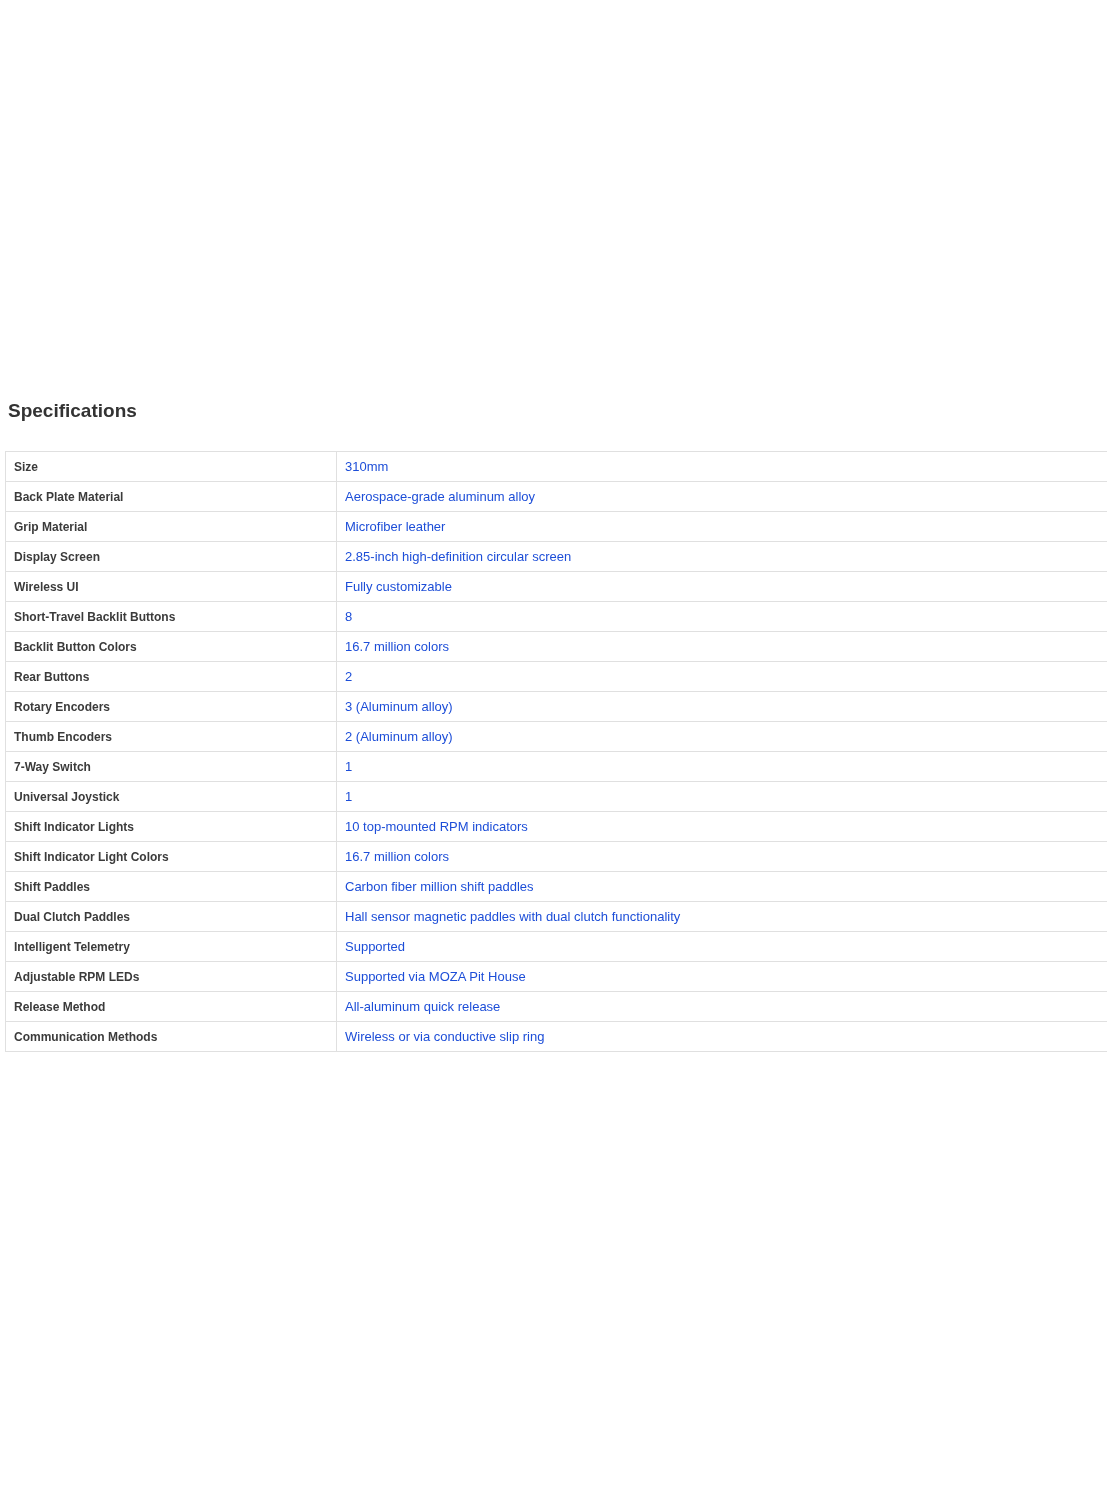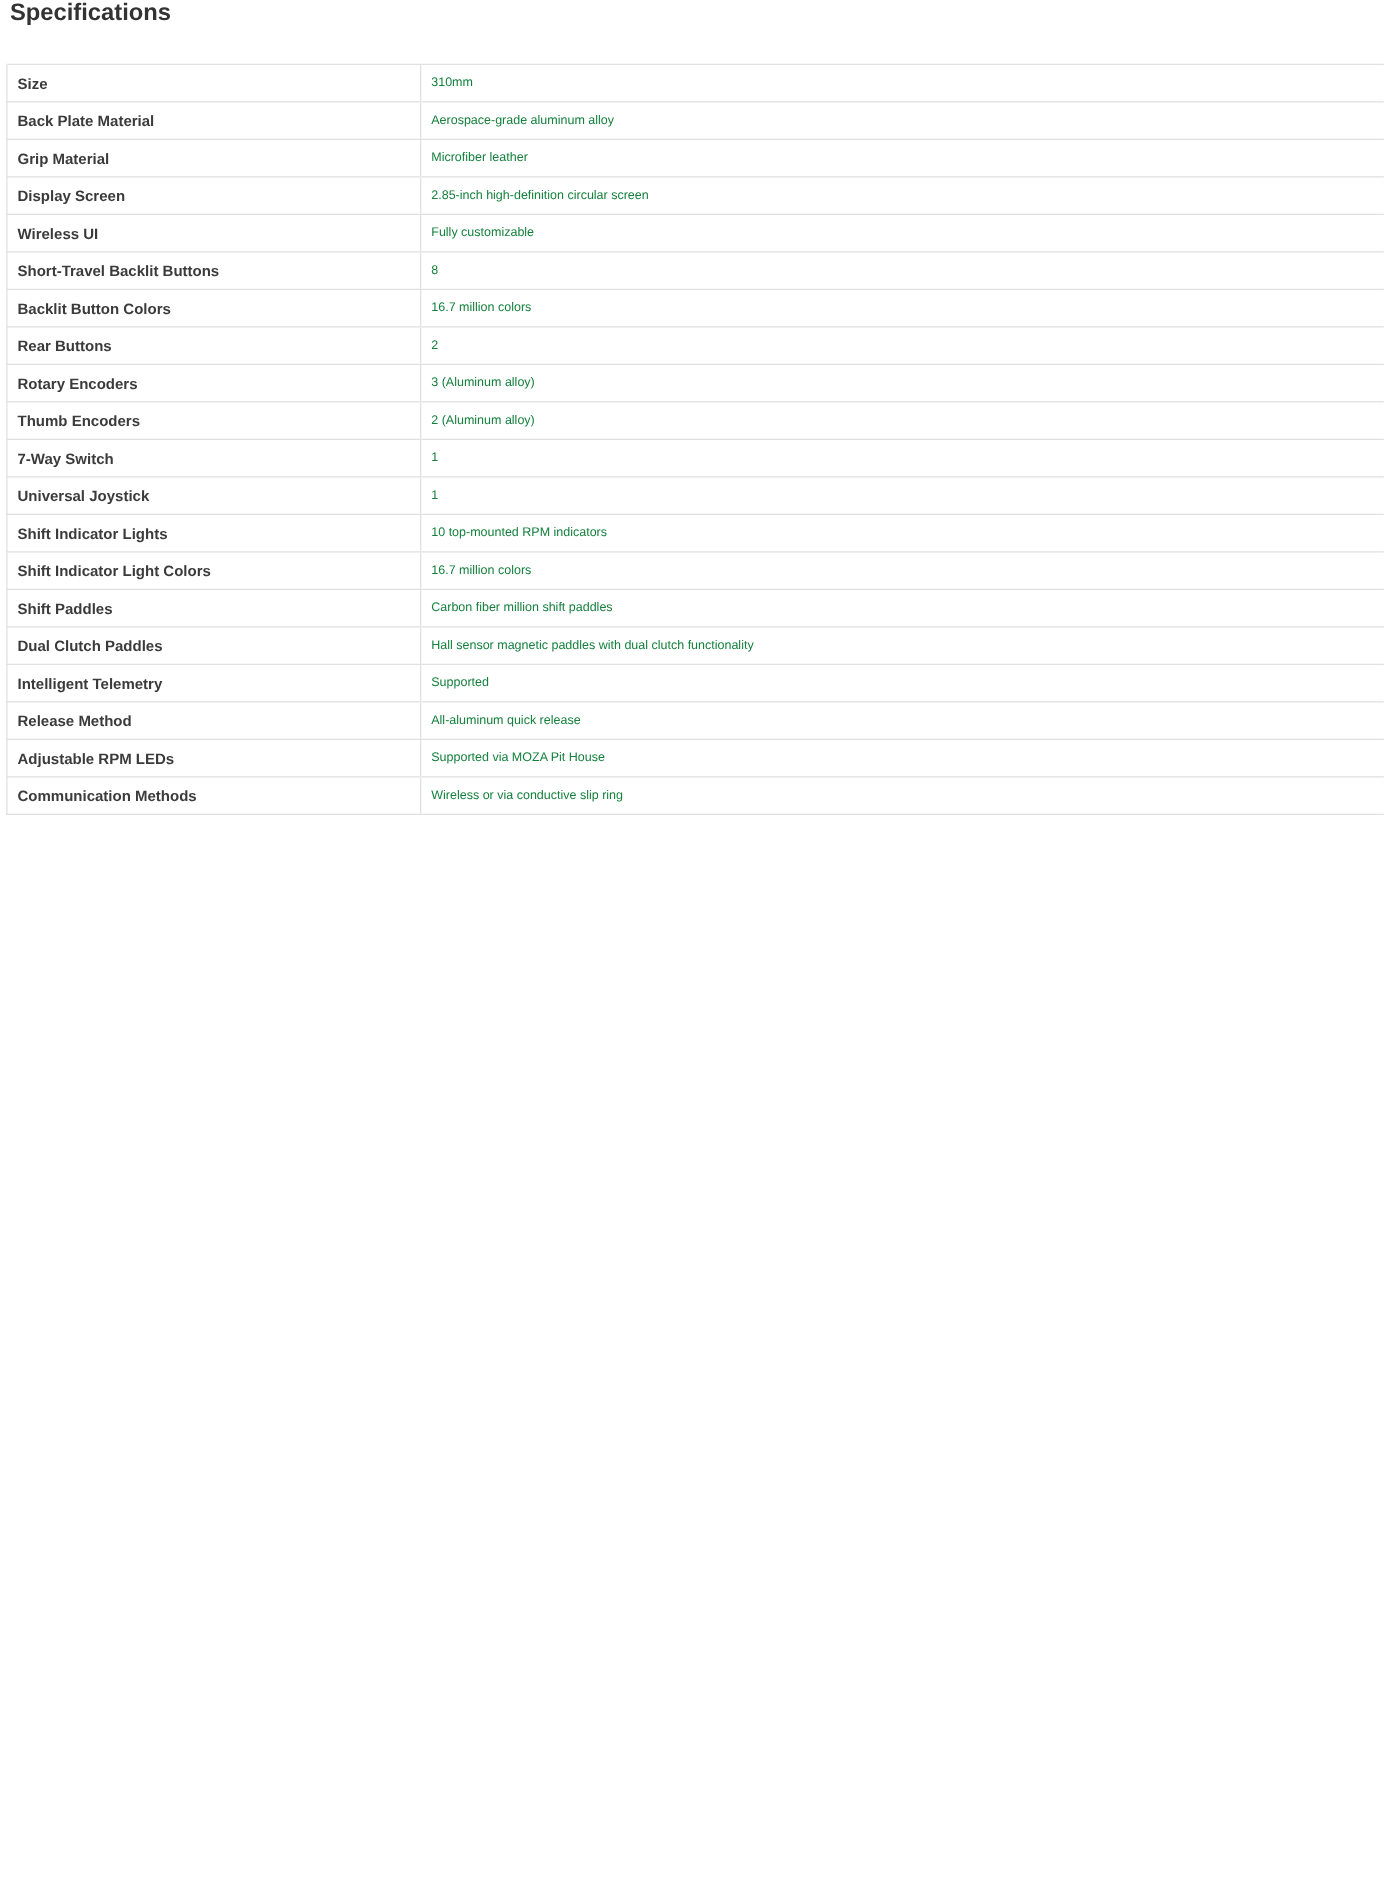--- a/index.html
+++ b/index.html
@@ -7,20 +7,21 @@
     padding: 0;
   }
   body {
     width: 1107px;
     height: 1509px;
     background: #ffffff;
     font-family: "Liberation Sans", sans-serif;
     overflow: hidden;
   }
   .spec-section {
+    padding-top: 400px;
   }
   .section-title {
     margin: 0 0 30px 8px;
     font-size: 19px;
     line-height: 21px;
     font-weight: bold;
     color: #333333;
   }
   .table-wrap {
     margin-left: 5px;
@@ -41,22 +42,22 @@
     overflow: hidden;
   }
   td.spec-label {
     border-left: 1px solid #e0e0e0;
     font-size: 12px;
     font-weight: bold;
     color: #3b3b3b;
   }
   td.spec-value {
     border-left: 1px solid #e0e0e0;
-    font-size: 10px;
-    color: #15803d;
+    font-size: 13px;
+    color: #1d4ed8;
   }
   col.c-label { width: 331px; }
   col.c-value { width: 771px; }
 </style>
 </head>
 <body>
 
 <div class="spec-section">
   <h2 class="section-title">Specifications</h2>
 
@@ -147,27 +148,27 @@
     <td class="spec-label">Dual Clutch Paddles</td>
     <td class="spec-value">Hall sensor magnetic paddles with dual clutch functionality</td>
   </tr>
 
   <tr>
     <td class="spec-label">Intelligent Telemetry</td>
     <td class="spec-value">Supported</td>
   </tr>
 
   <tr>
-    <td class="spec-label">Release Method</td>
-    <td class="spec-value">All-aluminum quick release</td>
+    <td class="spec-label">Adjustable RPM LEDs</td>
+    <td class="spec-value">Supported via MOZA Pit House</td>
   </tr>
 
   <tr>
-    <td class="spec-label">Adjustable RPM LEDs</td>
-    <td class="spec-value">Supported via MOZA Pit House</td>
+    <td class="spec-label">Release Method</td>
+    <td class="spec-value">All-aluminum quick release</td>
   </tr>
 
   <tr>
     <td class="spec-label">Communication Methods</td>
     <td class="spec-value">Wireless or via conductive slip ring</td>
   </tr>
 
 </tbody>
     </table>
   </div>

